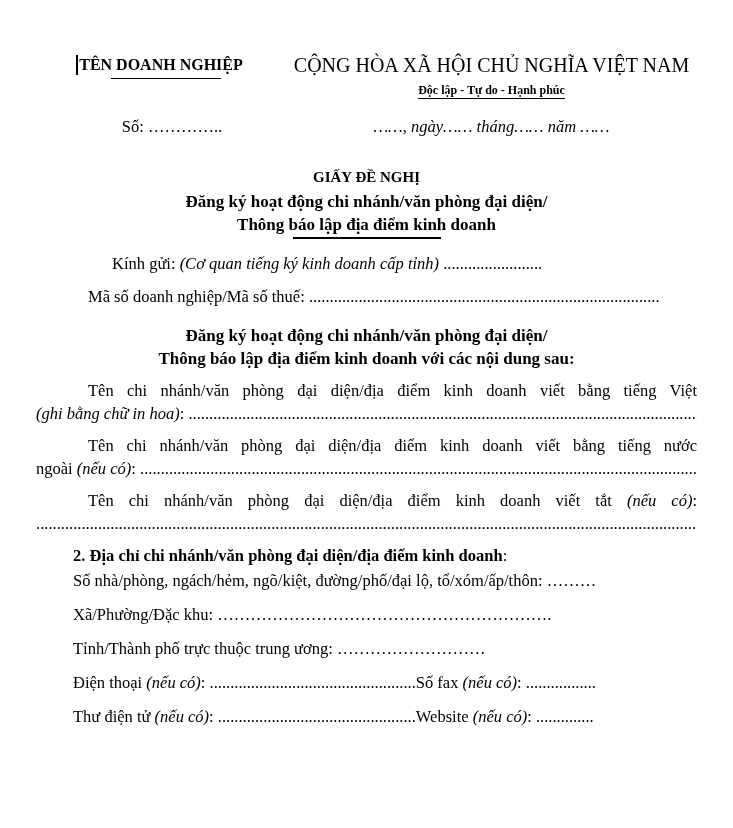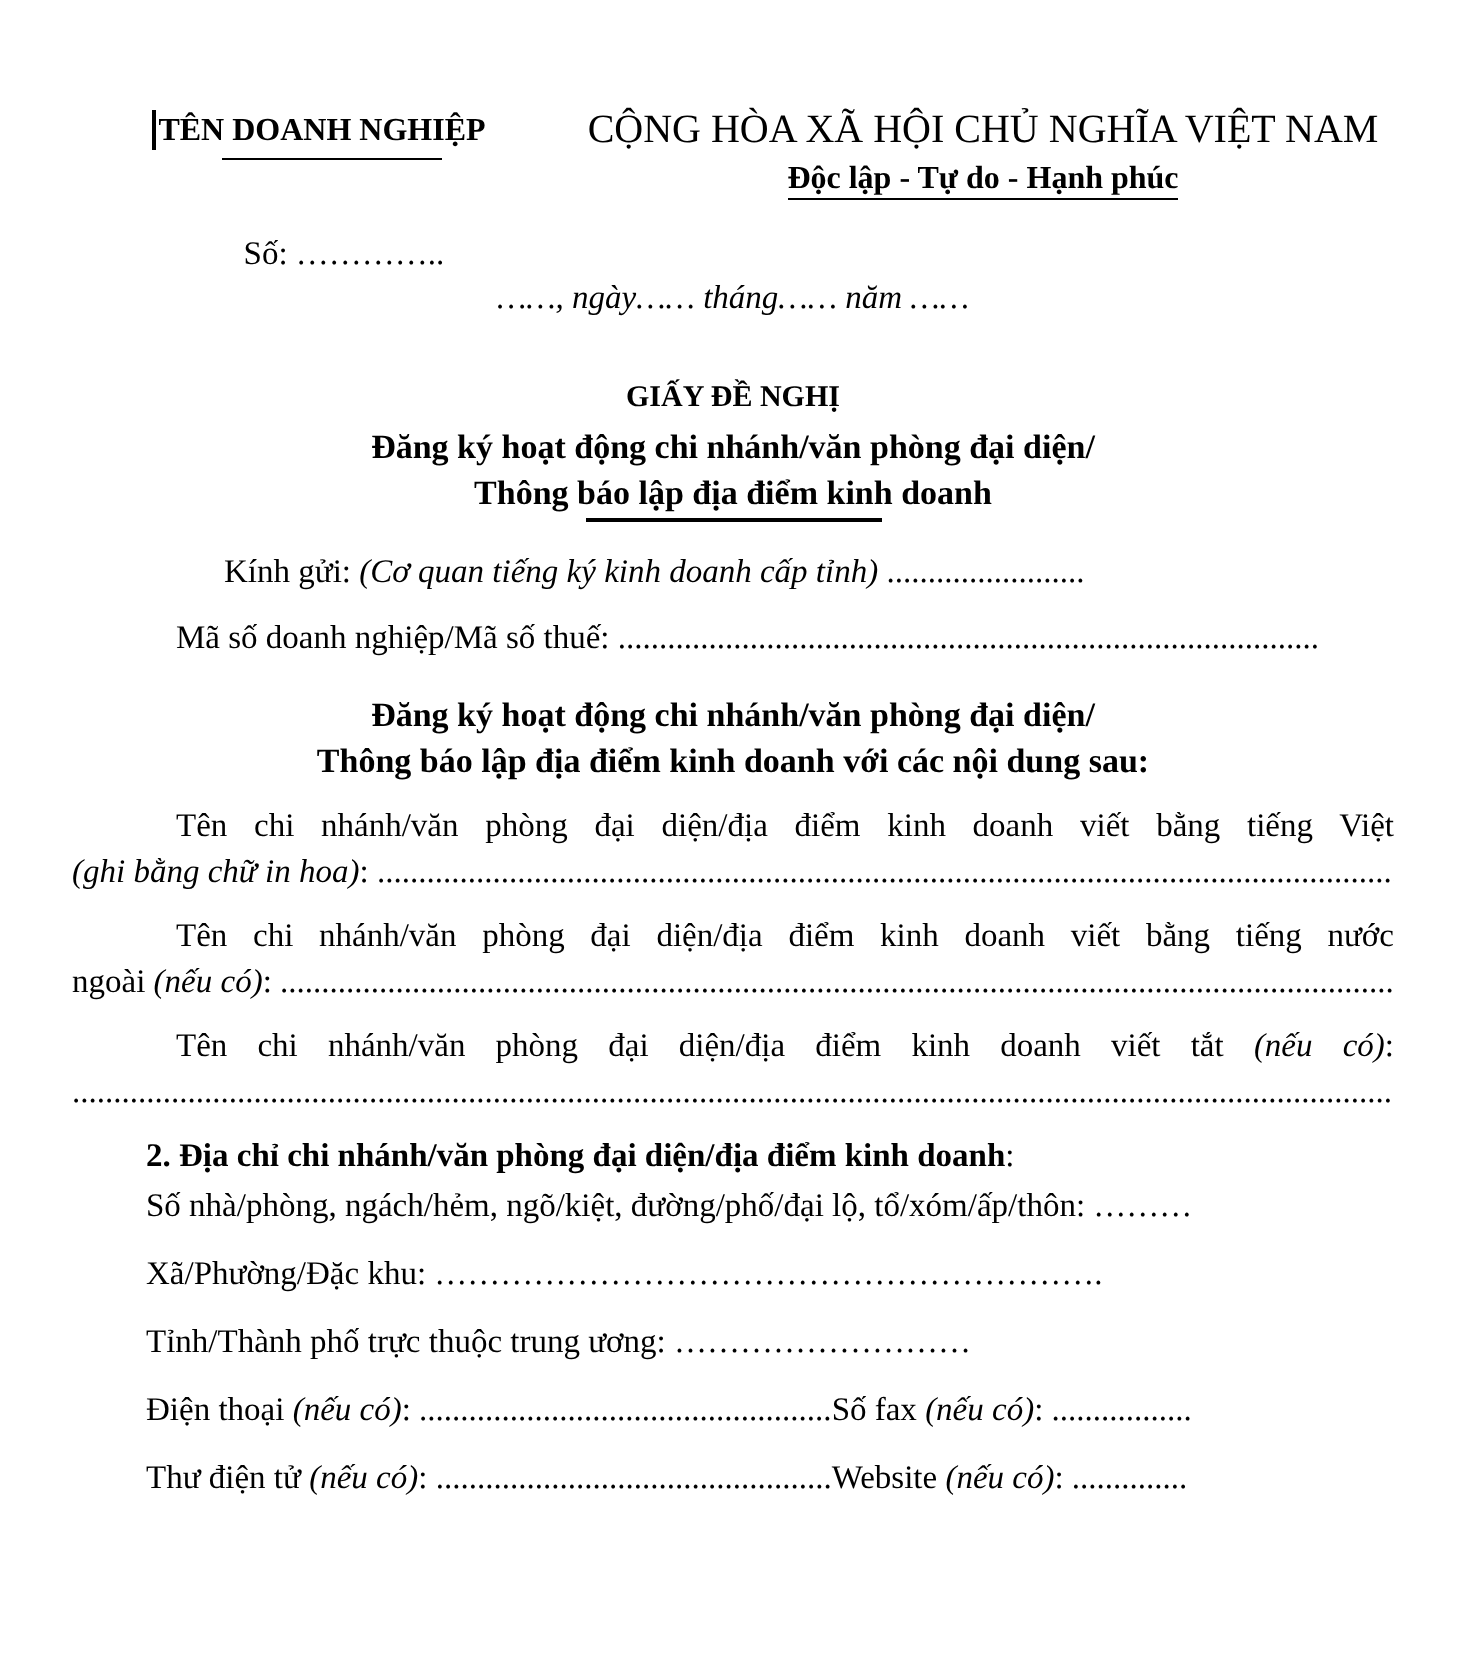--- a/index.html
+++ b/index.html
@@ -14,23 +14,23 @@
     overflow:hidden;
   }
   .hdr-row { display:flex; }
   .hdr-left { width:250px; text-align:center; }
   .hdr-right { flex:1; text-align:center; }
   .company-wrap { display:inline-block; position:relative; }
   .company { font-weight:bold; font-size:16px; white-space:nowrap; }
   .caret { position:absolute; left:-3px; top:1px; width:2px; height:20px; background:#000; }
   .company-underline { position:absolute; left:32px; bottom:-3px; width:110px; height:1.5px; background:#000; }
   .republic { font-weight:normal; font-size:20px; white-space:nowrap; }
-  .motto { font-weight:bold; font-size:16px; margin-top:3px; }
+  .motto { font-weight:bold; font-size:12px; margin-top:3px; }
   .motto span { border-bottom:1.8px solid #000; padding-bottom:1px; }
-  .hdr-row2 { display:flex; margin-top:15px;flex-direction:column; }
+  .hdr-row2 { display:flex; margin-top:15px; }
   .so-line { width:250px; text-align:center; padding-left:22px; box-sizing:border-box; }
   .date-line { flex:1; text-align:center; font-style:italic; }
   .title-block { text-align:center; margin-top:26px; }
   .title-main { font-weight:bold; font-size:15px; line-height:26px; }
   .title-sub { font-weight:bold; font-size:17px; line-height:23px; }
   .title-underline { width:148px; height:1.6px; background:#000; margin:1px auto 0 auto; }
   .line { margin-top:11px; white-space:nowrap; overflow:hidden; }
   .recipient { margin-top:14px; padding-left:76px; }
   .it { font-style:italic; }
   .ind52 { padding-left:52px; }

